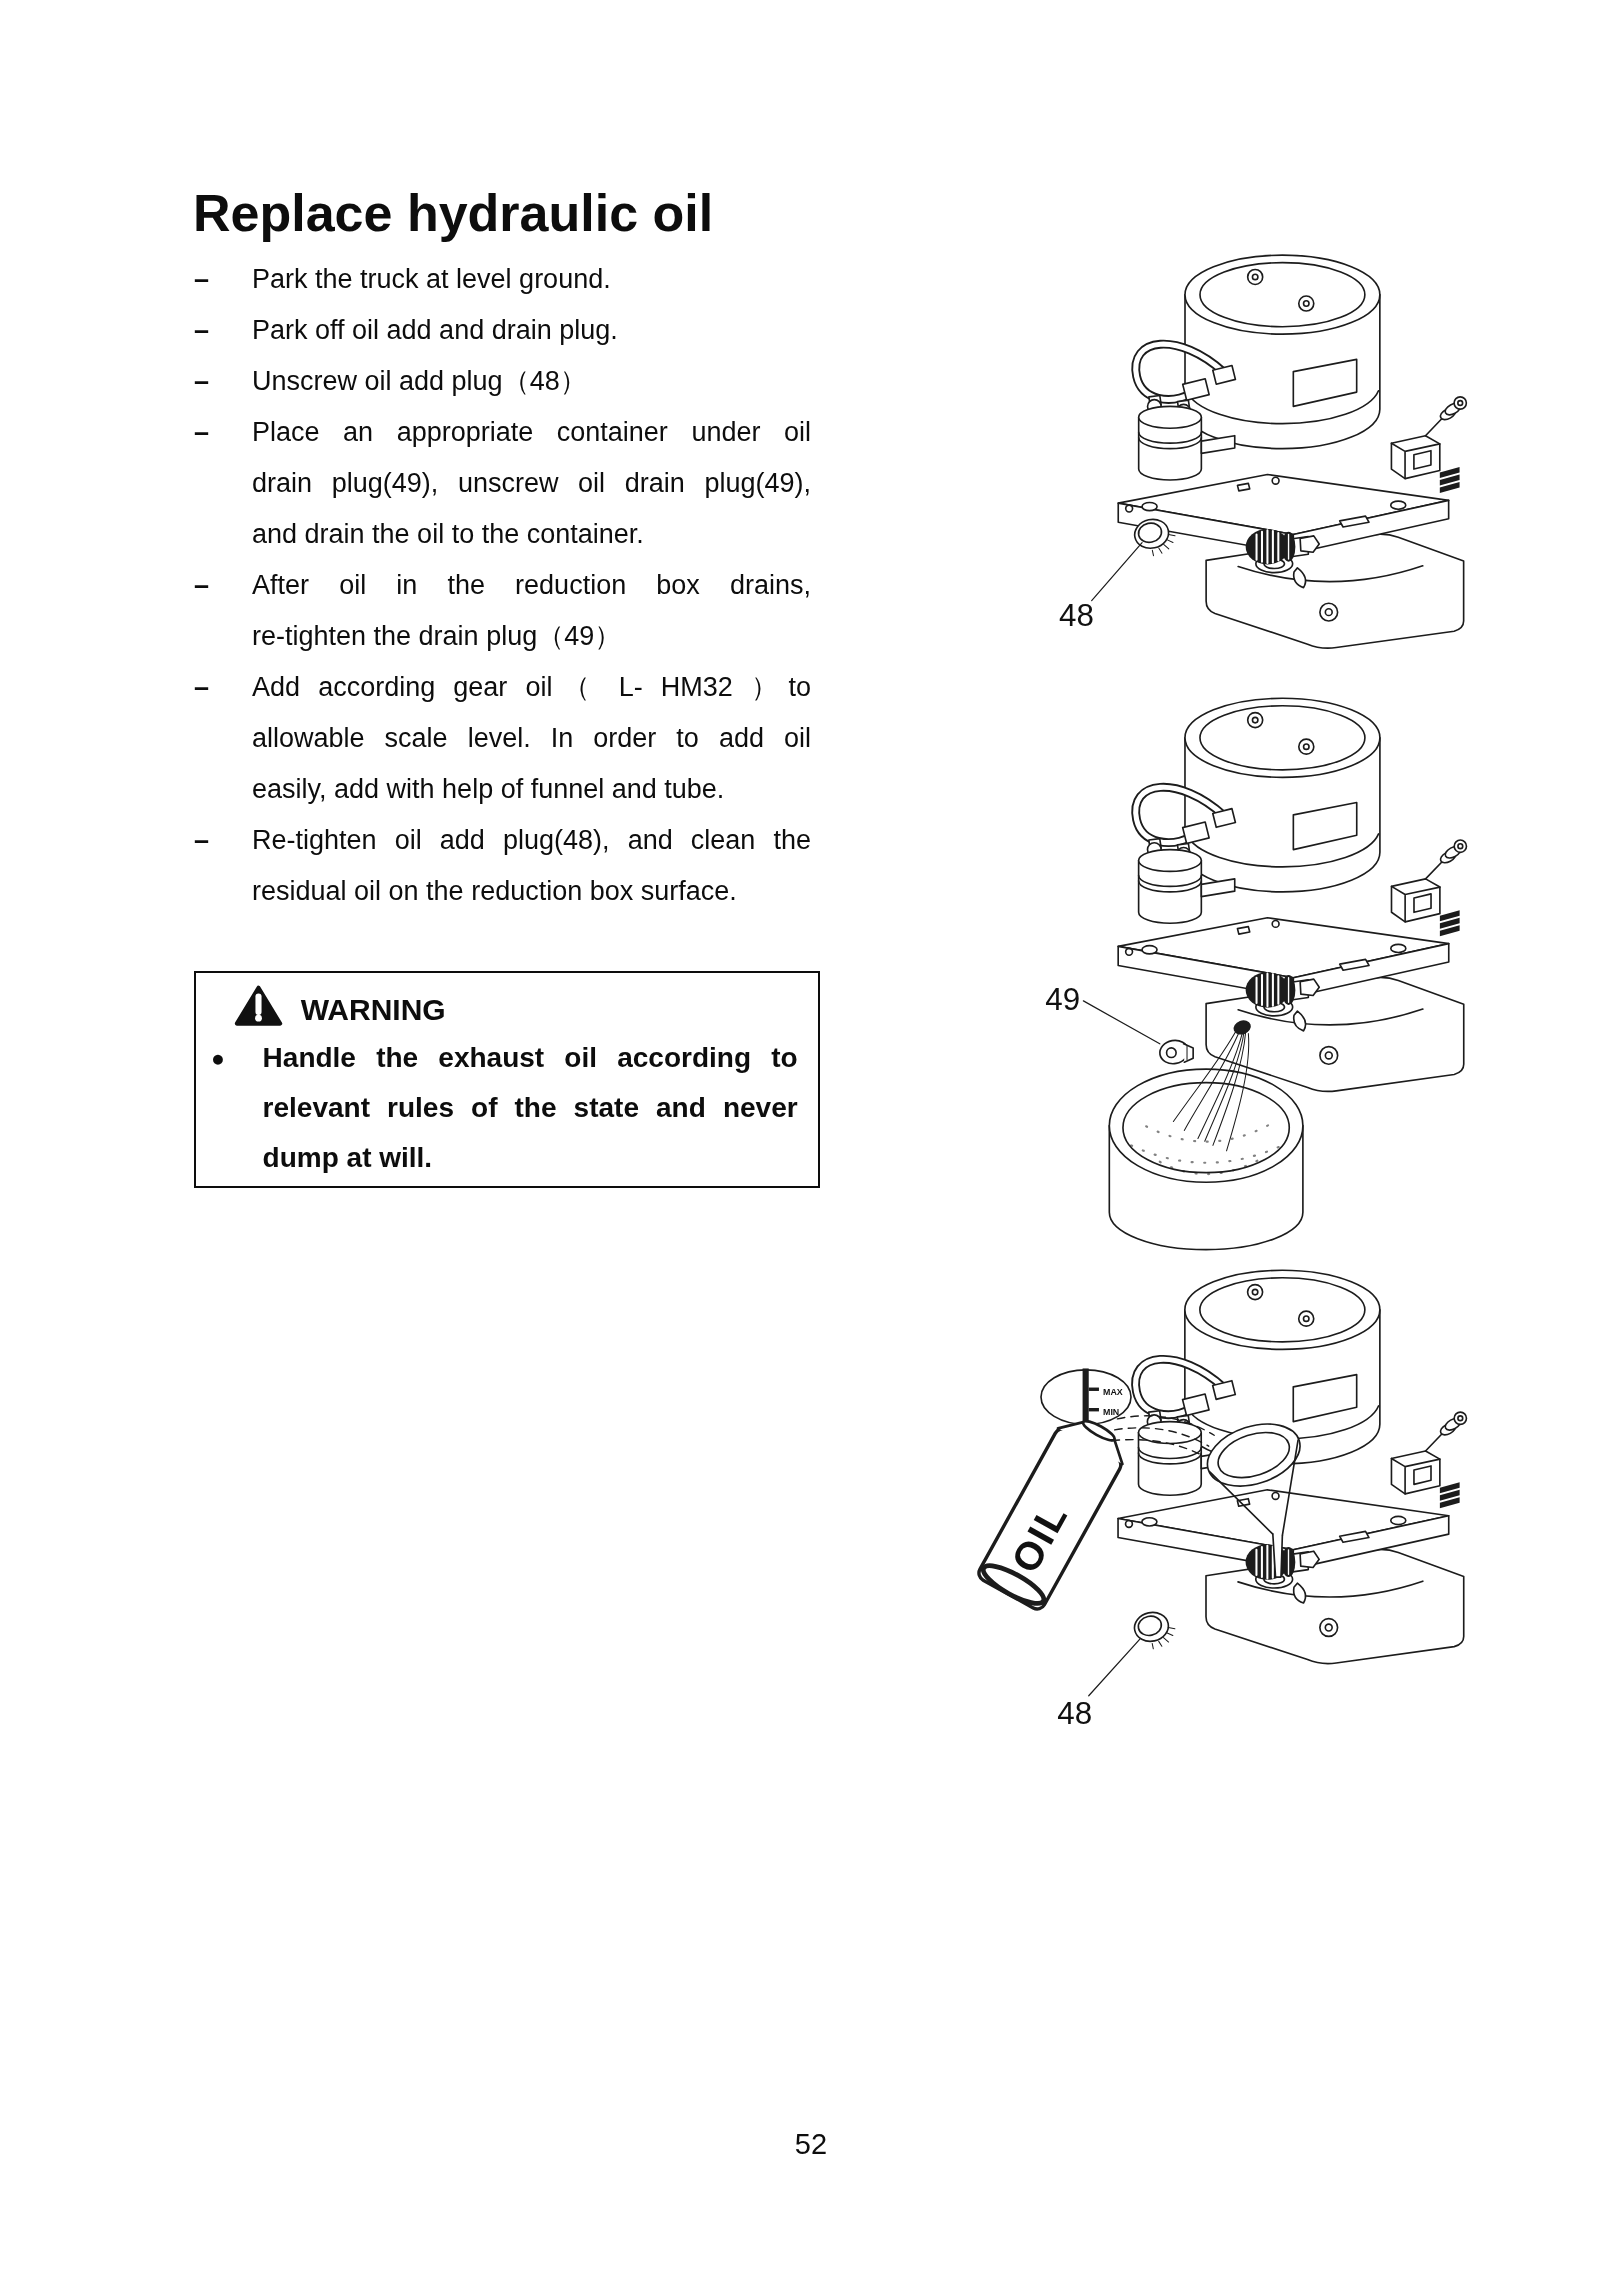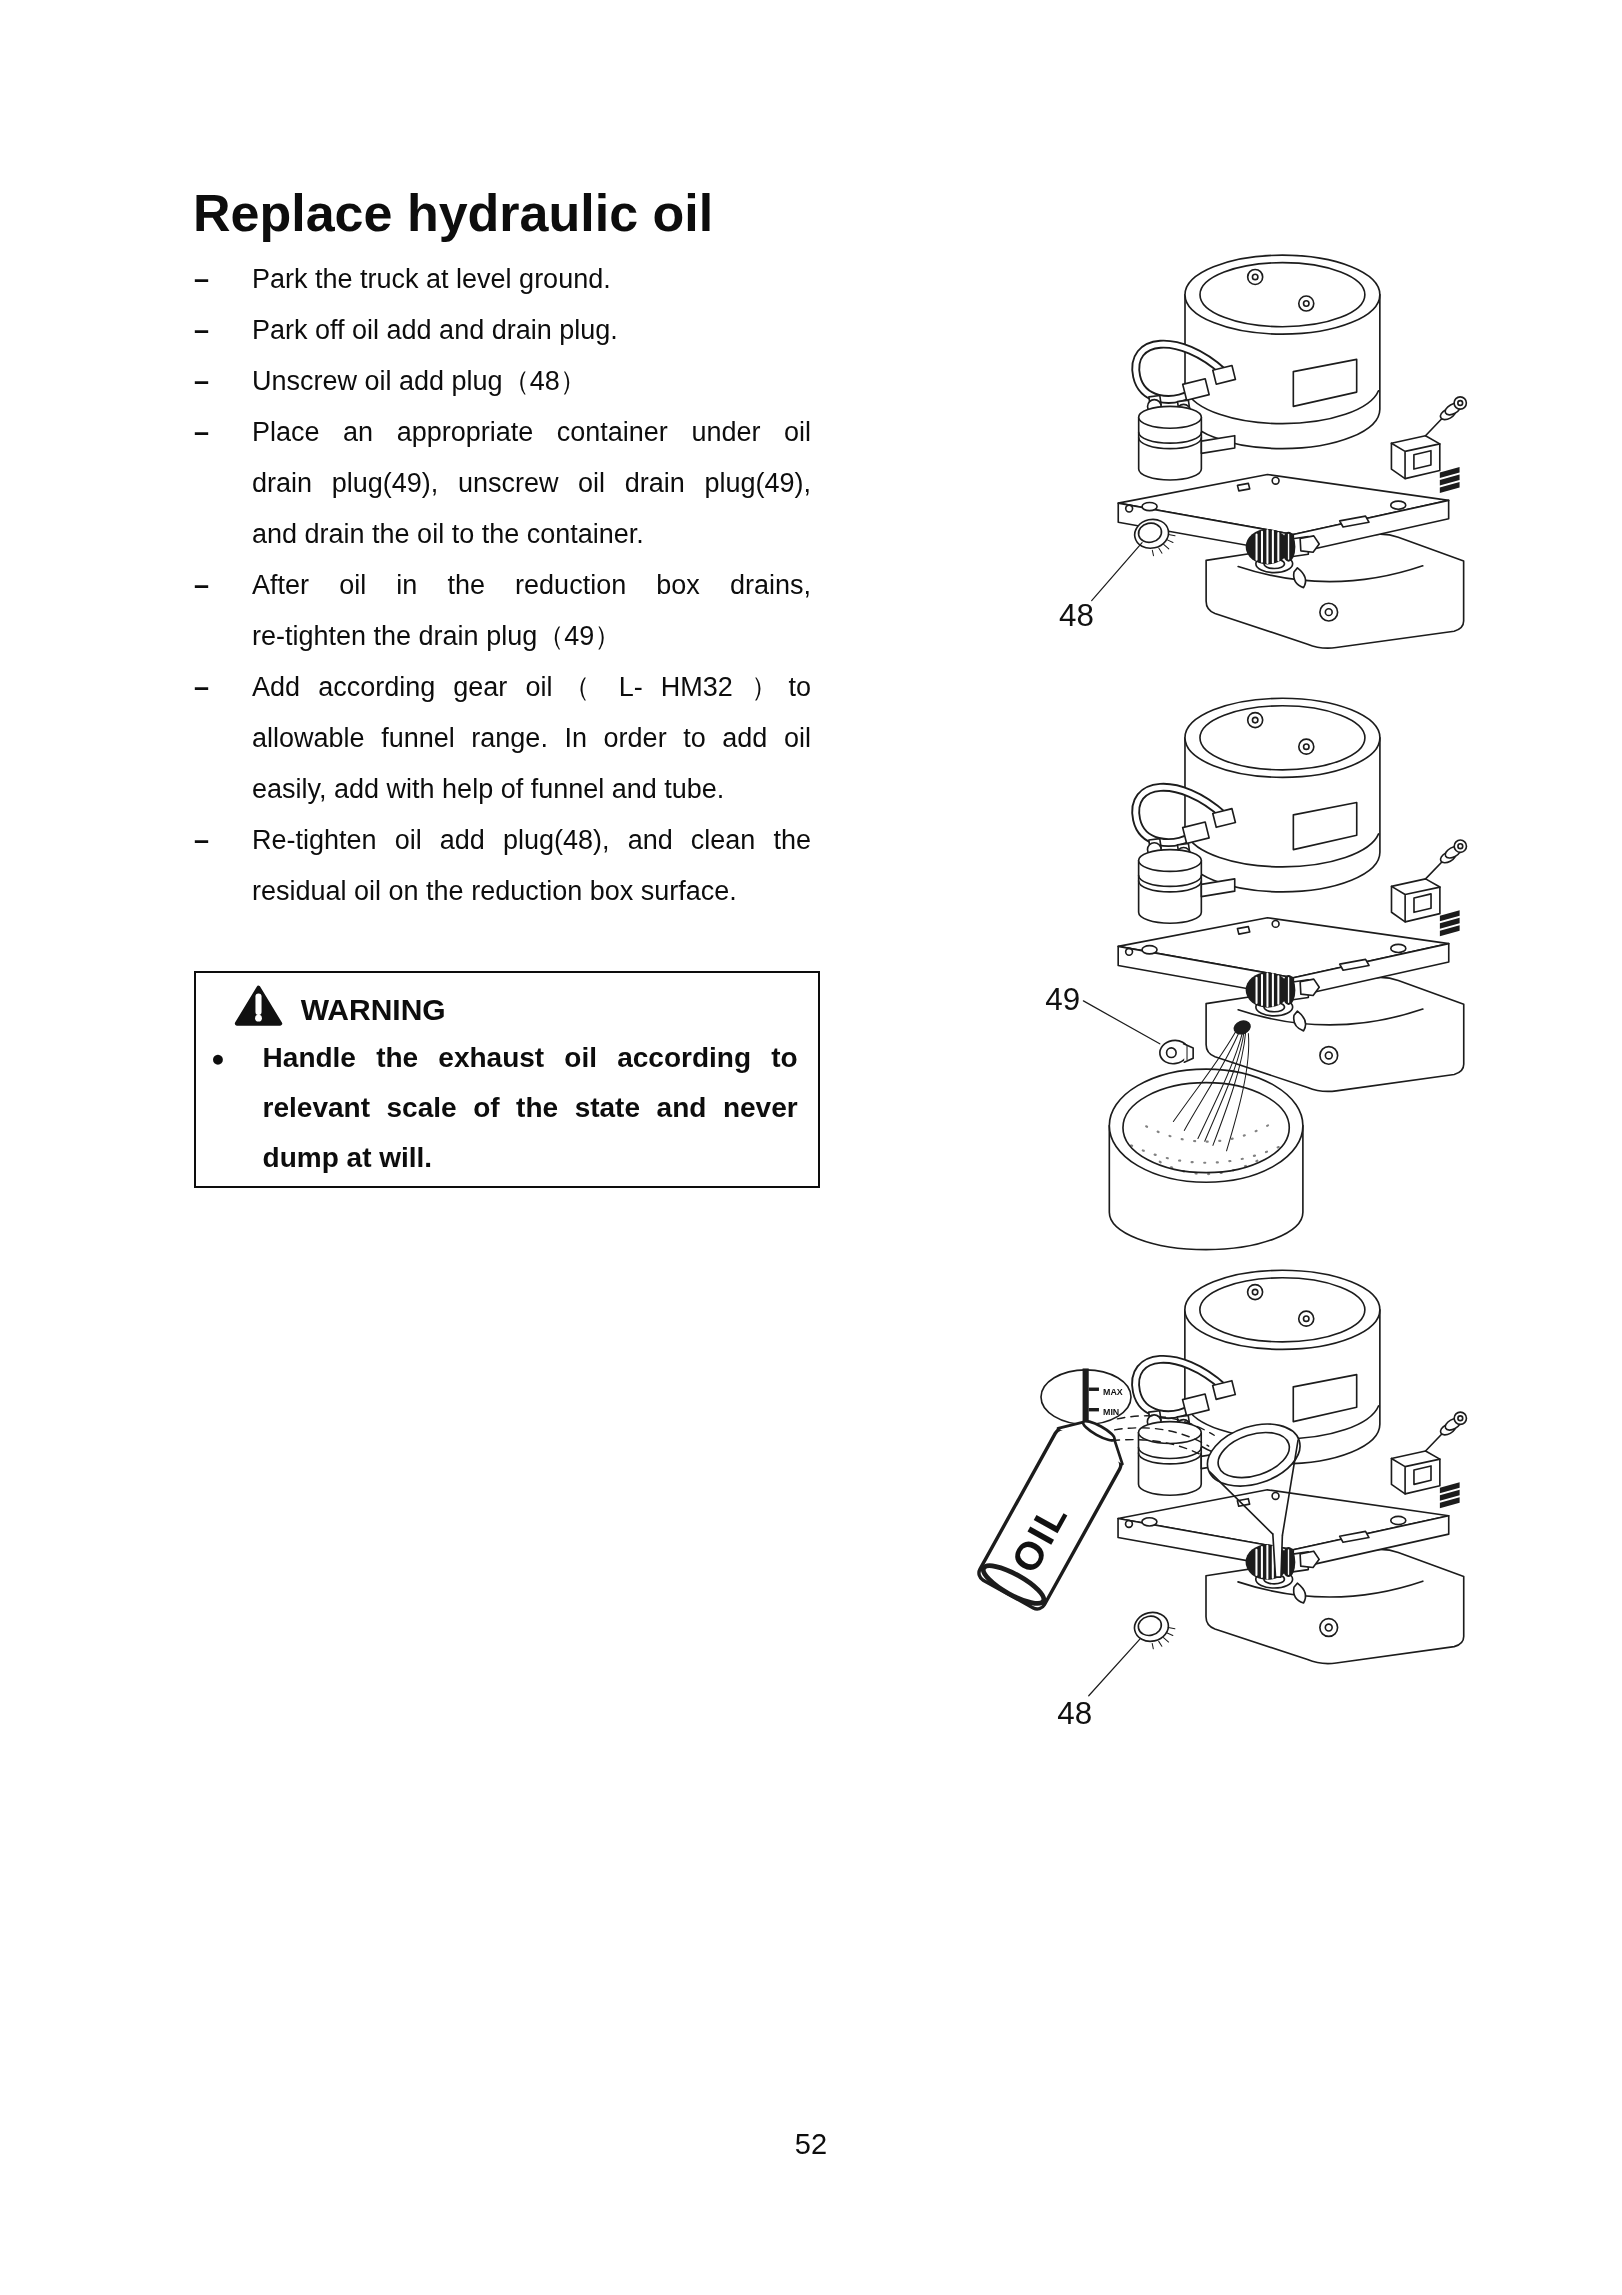--- a/index.html
+++ b/index.html
@@ -237,21 +237,21 @@
         <span class="step-marker">–</span>
         <div class="step-lines">
           <div class="line jline">After oil in the reduction box drains,</div>
           <div class="line lline">re-tighten the drain plug（49）</div>
         </div>
       </div>
       <div class="step">
         <span class="step-marker">–</span>
         <div class="step-lines">
           <div class="line jline">Add according gear oil（ L- HM32 ）to</div>
-          <div class="line jline">allowable funnel range. In order to add oil</div>
+          <div class="line jline">allowable scale level. In order to add oil</div>
           <div class="line lline">easily, add with help of funnel and tube.</div>
         </div>
       </div>
       <div class="step">
         <span class="step-marker">–</span>
         <div class="step-lines">
           <div class="line jline">Re-tighten oil add plug(48), and clean the</div>
           <div class="line lline">residual oil on the reduction box surface.</div>
         </div>
       </div>
@@ -263,21 +263,21 @@
         <path d="M36,4 L68,57 L4,57 Z" fill="#111" stroke="#111" stroke-width="6" stroke-linejoin="round"></path>
         <path d="M36,17 L36,40" stroke="#fff" stroke-width="9" stroke-linecap="round"></path>
         <circle cx="36" cy="49" r="5" fill="#fff"></circle>
       </svg>
       <span class="warn-title">WARNING</span>
     </div>
     <div class="warn-body">
       <span class="warn-marker">●</span>
       <div class="warn-lines">
           <div class="wline jline">Handle the exhaust oil according to</div>
-          <div class="wline jline">relevant scale of the state and never</div>
+          <div class="wline jline">relevant rules of the state and never</div>
           <div class="wline lline">dump at will.</div>
         </div>
     </div>
   </div>
 
   <div class="fig" style="left:988px; top:232px;">
     <svg class="art" width="518" height="436" viewBox="0 0 760 640">
       <g>
         <use href="#hpu" transform="translate(170,20)"></use>
       </g>

